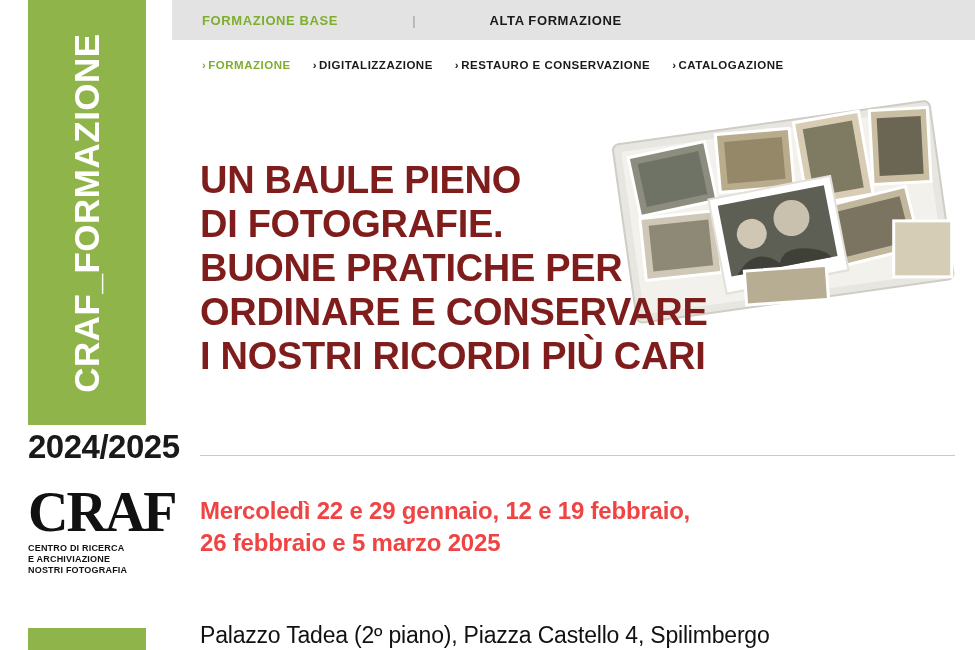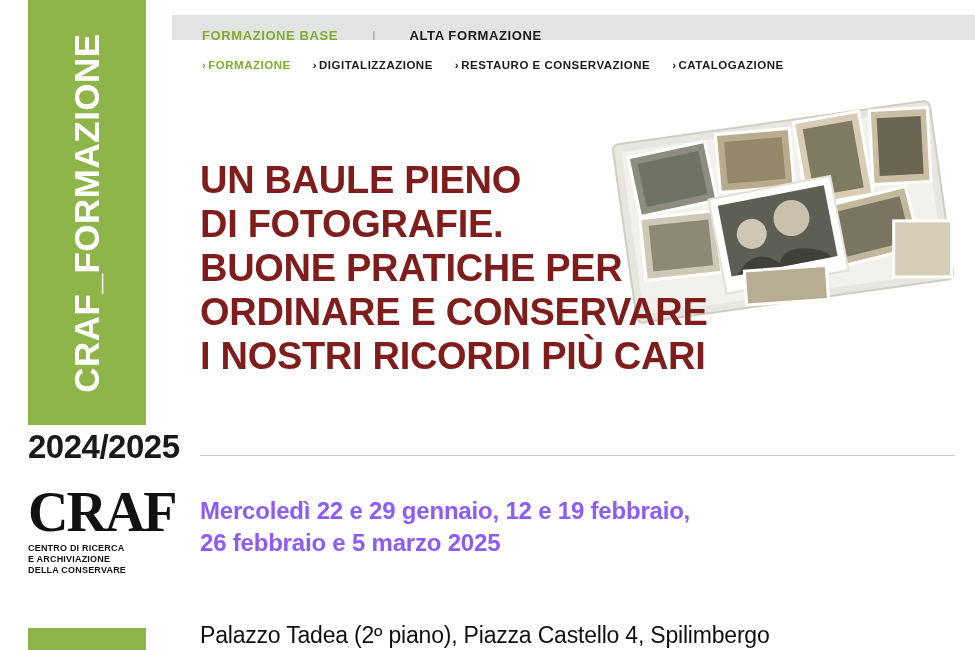--- a/index.html
+++ b/index.html
@@ -91,25 +91,26 @@
     left: 28px;
     top: 628px;
     width: 118px;
     height: 22px;
     background: #8fb54a;
   }
 
   
   .topbar {
     position: absolute;
-    left: 172px; top: 15px;
+    left: 172px; top: 0;
     width: 803px; height: 40px;
     background: #e3e3e3;
     display: flex;
     align-items: center;
+    gap: 40px;
   }
   .topbar .tab {
     font-size: 13px;
     font-weight: 700;
     letter-spacing: 0.6px;
   }
   .tab-active { color: #7fae2e; margin-left: 30px; }
   .tab-sep { color: #9b9b9b; margin-left: 34px; font-size: 13px; }
   .tab-inactive { color: #1a1a1a; margin-left: 34px; }
 
@@ -159,21 +160,21 @@
     top: 455px;
     width: 755px;
     height: 1px;
     background: #c9c9c9;
   }
   .dates {
     position: absolute;
     left: 200px;
     top: 495px;
     width: 740px;
-    color: #8b5cf6;
+    color: #ef4444;
     font-weight: 700;
     font-size: 24px;
     line-height: 1.32;
     letter-spacing: -0.2px;
   }
   .venue {
     position: absolute;
     left: 200px;
     top: 578px;
     width: 740px;
@@ -193,21 +194,21 @@
     <div class="green-bar"></div>
     <div class="vertical-title">
       <span>CRAF_FORMAZIONE</span>
     </div>
     <div class="years">2024/2025</div>
 
     <div class="logo-block">
       <div class="logo-word">CRAF</div>
       <div class="logo-sub" style="white-space:pre-line;">CENTRO DI RICERCA
 E ARCHIVIAZIONE
-DELLA CONSERVARE</div>
+NOSTRI FOTOGRAFIA</div>
     </div>
     <div class="logo-green-footer"></div>
   </div>
 
   <div class="topbar">
     <div class="tab tab-active">FORMAZIONE BASE</div>
     <div class="tab-sep">|</div>
     <div class="tab tab-inactive">ALTA FORMAZIONE</div>
   </div>
 

